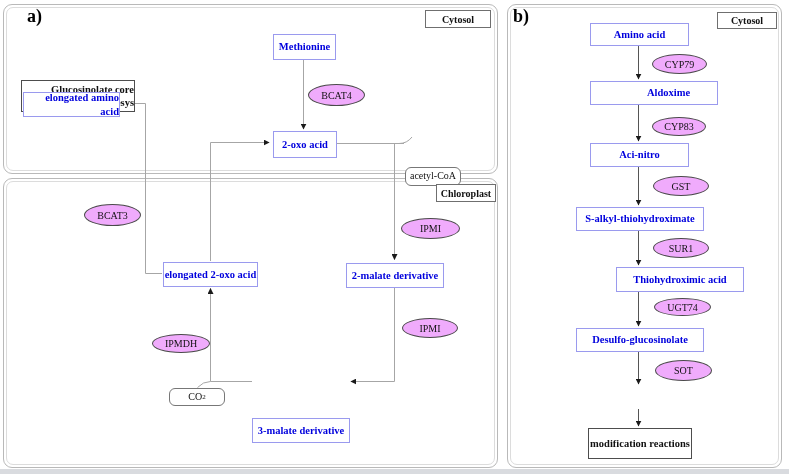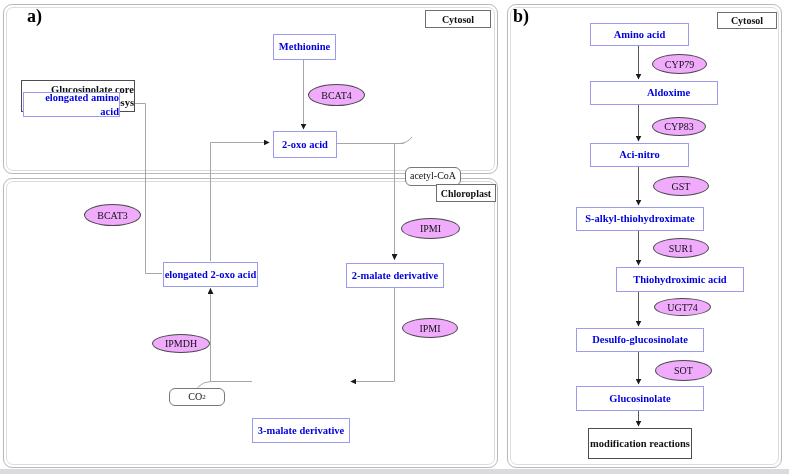--- a/index.html
+++ b/index.html
@@ -94,21 +94,20 @@
   <div class="ellipse" style="left:401px;top:218px;width:57px;height:19px;">IPMI</div>
   <div class="ellipse" style="left:402px;top:318px;width:54px;height:18px;">IPMI</div>
   <div class="ellipse" style="left:152px;top:334px;width:56px;height:17px;">IPMDH</div>
 
   <div class="node blue" style="left:590px;top:23px;width:97px;height:21px;">Amino acid</div>
   <div class="node blue" style="left:590px;top:81px;width:97px;height:22px;padding-left:29px;">Aldoxime</div>
   <div class="node blue" style="left:590px;top:143px;width:97px;height:22px;">Aci-nitro</div>
   <div class="node blue" style="left:576px;top:207px;width:126px;height:22px;">S-alkyl-thiohydroximate</div>
   <div class="node blue" style="left:576px;top:267px;width:126px;height:23px;margin-left:40px;">Thiohydroximic acid</div>
   <div class="node blue" style="left:576px;top:328px;width:126px;height:22px;">Desulfo-glucosinolate</div>
-  <div class="node blue" style="left:576px;top:386px;width:126px;height:23px;">Glucosinolate</div>
   <div class="node black" style="left:588px;top:428px;width:102px;height:29px;">modification reactions</div>
 
   <div class="ellipse" style="left:652px;top:54px;width:53px;height:18px;">CYP79</div>
   <div class="ellipse" style="left:652px;top:117px;width:52px;height:17px;">CYP83</div>
   <div class="ellipse" style="left:653px;top:176px;width:54px;height:18px;">GST</div>
   <div class="ellipse" style="left:653px;top:238px;width:54px;height:18px;">SUR1</div>
   <div class="ellipse" style="left:654px;top:298px;width:55px;height:16px;">UGT74</div>
   <div class="ellipse" style="left:655px;top:360px;width:55px;height:19px;">SOT</div>
 
 </div>

